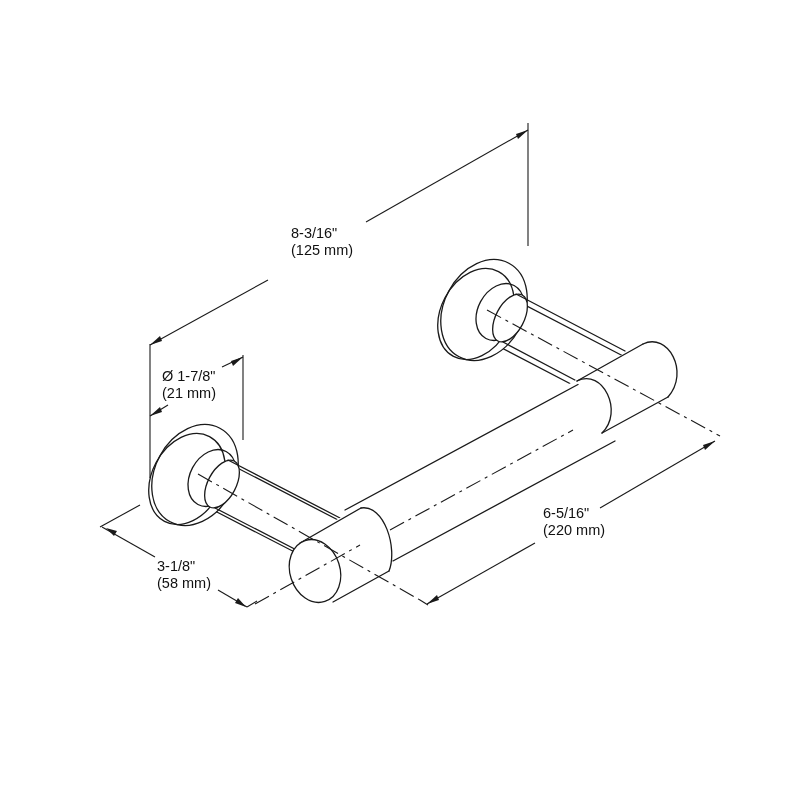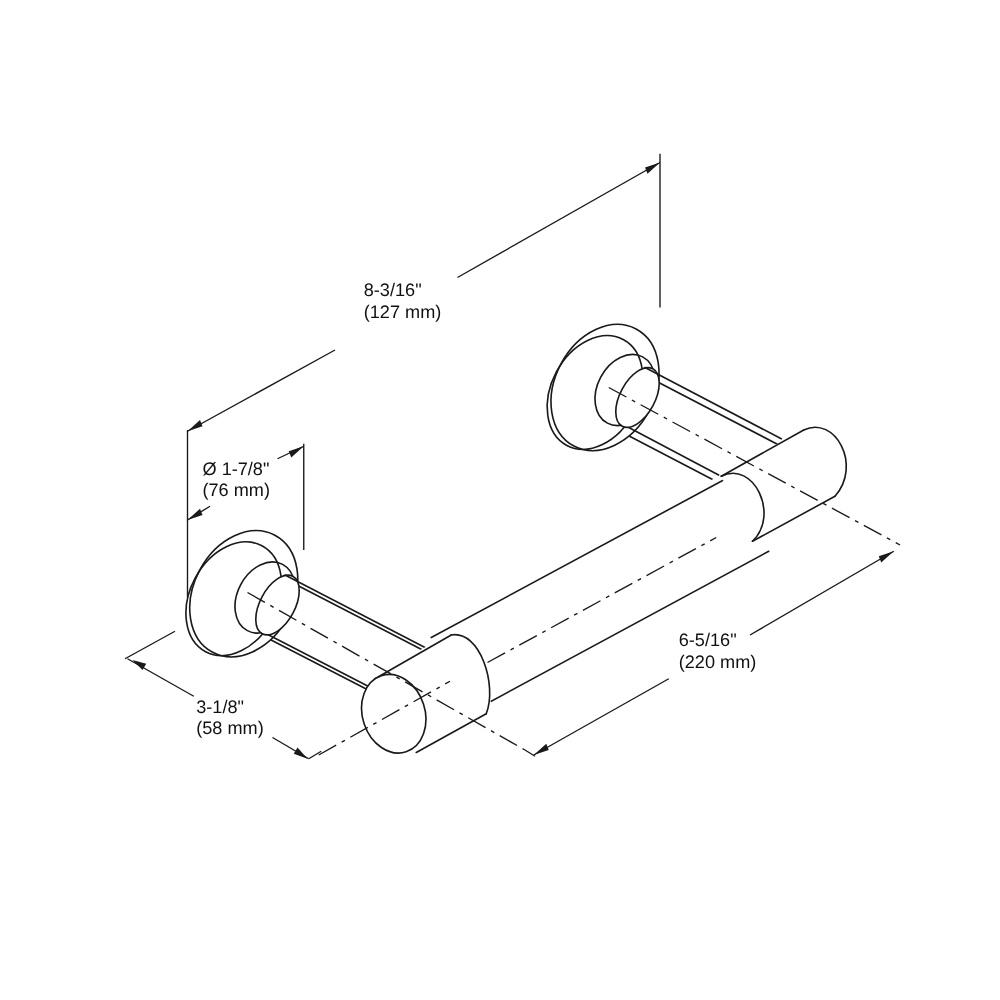--- a/index.html
+++ b/index.html
@@ -102,26 +102,26 @@
     <line class="dim" x1="420" y1="600" x2="428" y2="605"></line>
     <line class="dim" x1="427" y1="604" x2="535" y2="543"></line>
     <line class="dim" x1="600" y1="508" x2="715" y2="441"></line>
     <polygon class="arrow" points="427,604 437,595 439,600"></polygon>
     <polygon class="arrow" points="715,441 705,450 703,445"></polygon>
   </g>
 </svg>
 
 <div class="lbl" style="left:291px; top:225px;">
   <div>8-3/16"</div>
-  <div>(127 mm)</div>
+  <div>(125 mm)</div>
 </div>
 
 <div class="lbl" style="left:162px; top:368px;">
   <div>Ø 1-7/8"</div>
-  <div>(76 mm)</div>
+  <div>(21 mm)</div>
 </div>
 
 <div class="lbl" style="left:157px; top:558px;">
   <div>3-1/8"</div>
   <div>(58 mm)</div>
 </div>
 
 <div class="lbl" style="left:543px; top:505px;">
   <div>6-5/16"</div>
   <div>(220 mm)</div>

